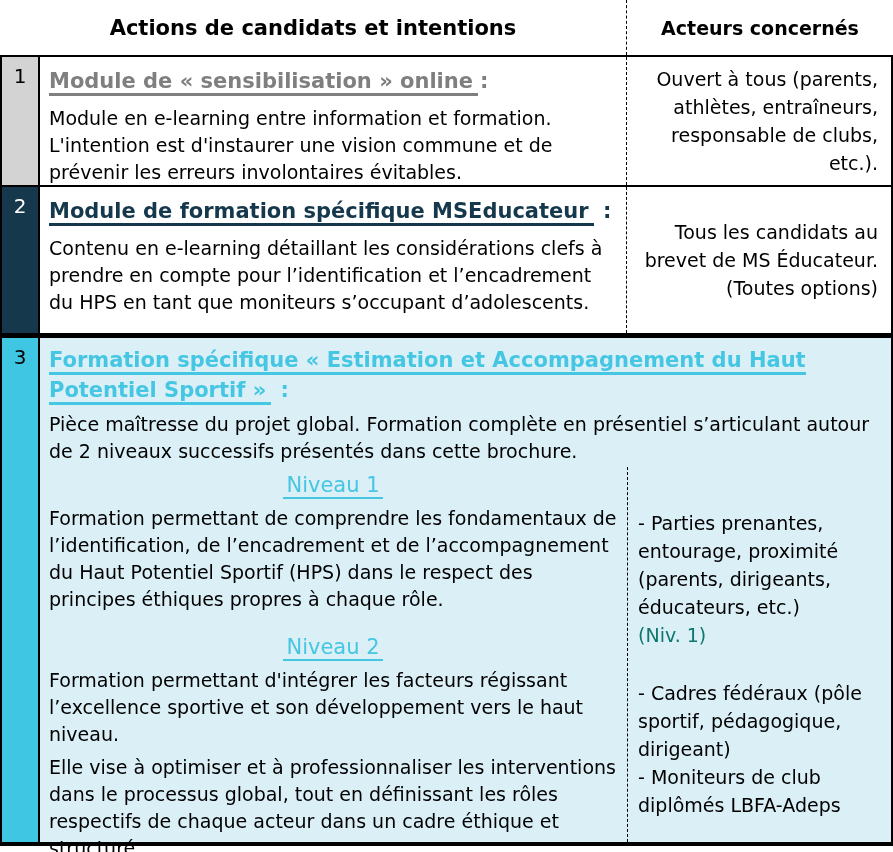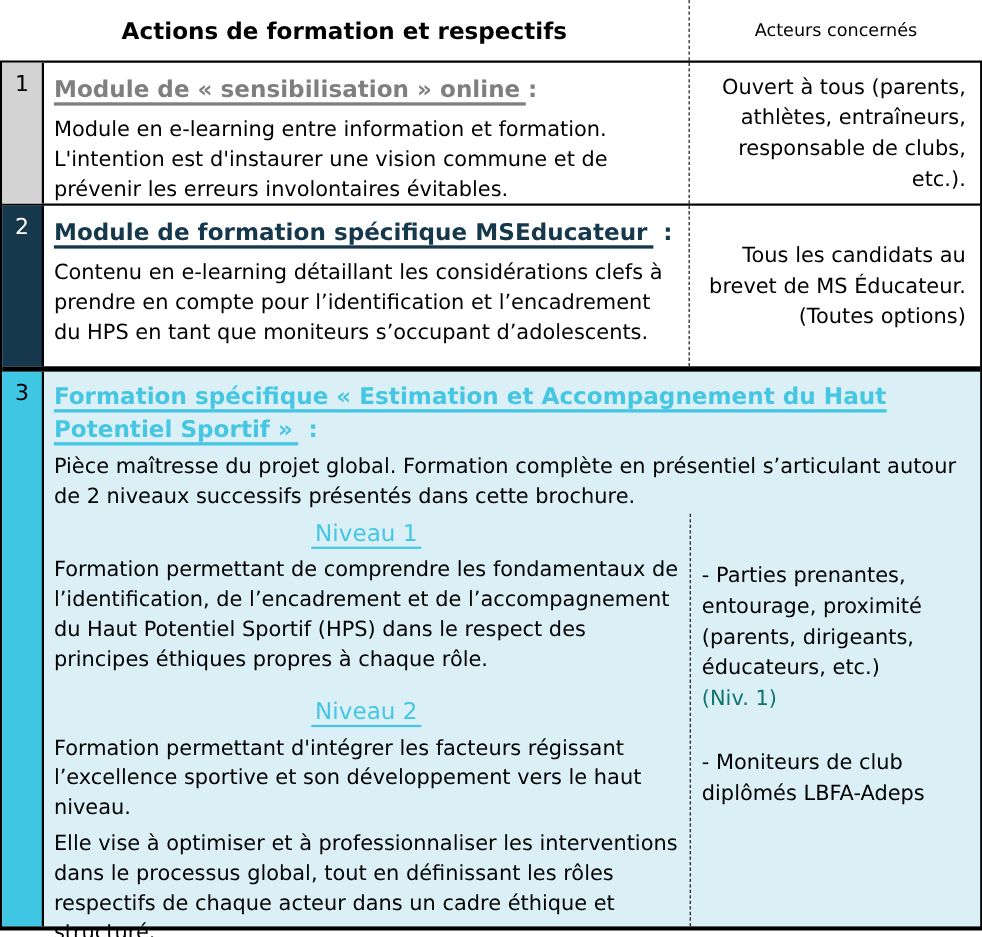--- a/index.html
+++ b/index.html
@@ -11,21 +11,21 @@
   }
   
   .hdr{height:55px;display:flex;}
   .hdr-left{
     flex:0 0 626px;display:flex;align-items:center;justify-content:center;
     font-weight:bold;font-size:21px;
   }
   .hdr-right{
     flex:1;border-left:1px dashed #000;
     display:flex;align-items:center;justify-content:center;
-    font-weight:normal;font-size:16px;
+    font-weight:bold;font-size:19px;
   }
   
   .tbl{
     height:791px;box-sizing:border-box;
     border:2px solid #000;border-bottom-width:4px;
     display:flex;flex-direction:column;
   }
   .row{display:flex;min-height:0;}
   .row1{flex:0 0 128px;border-bottom:2px solid #000;}
   .row2{flex:0 0 146px;border-bottom:5px solid #000;}
@@ -75,21 +75,21 @@
   .agroup{margin:0;}
   .agroup-2{margin-top:30px;}
   .aniv{color:#0f766e;}
 </style>
 </head>
 <body>
 
 <div class="page">
 
   <header class="hdr">
-    <div class="hdr-left">Actions de formation et respectifs</div>
+    <div class="hdr-left">Actions de candidats et intentions</div>
     <div class="hdr-right">Acteurs concernés</div>
   </header>
 
   <div class="tbl">
 
     <section class="row row1">
       <div class="num num-1">1</div>
       <div class="rc">
         <div class="cell-main">
           <div class="title-line"><span class="t t-gray">Module de « sensibilisation » online</span><span class="colon c-gray">:</span></div>
@@ -124,20 +124,21 @@
             <div class="niveau niveau-2"><span class="nv">Niveau 2</span></div>
             <p class="body">Formation permettant d'intégrer les facteurs régissant l’excellence sportive et son développement vers le haut niveau.</p>
             <p class="body">Elle vise à optimiser et à professionnaliser les interventions dans le processus global, tout en définissant les rôles respectifs de chaque acteur dans un cadre éthique et structuré.</p>
           </div>
           <div class="col-right">
             <div class="agroup agroup-1">
               <div class="aitem">- Parties prenantes, entourage, proximité (parents, dirigeants, éducateurs, etc.)</div>
               <div class="aniv">(Niv. 1)</div>
             </div>
             <div class="agroup agroup-2">
+              <div class="aitem">- Cadres fédéraux (pôle sportif, pédagogique, dirigeant)</div>
               <div class="aitem">- Moniteurs de club diplômés LBFA-Adeps</div>
             </div>
           </div>
         </div>
       </div>
     </section>
 
   </div>
 </div>
 

